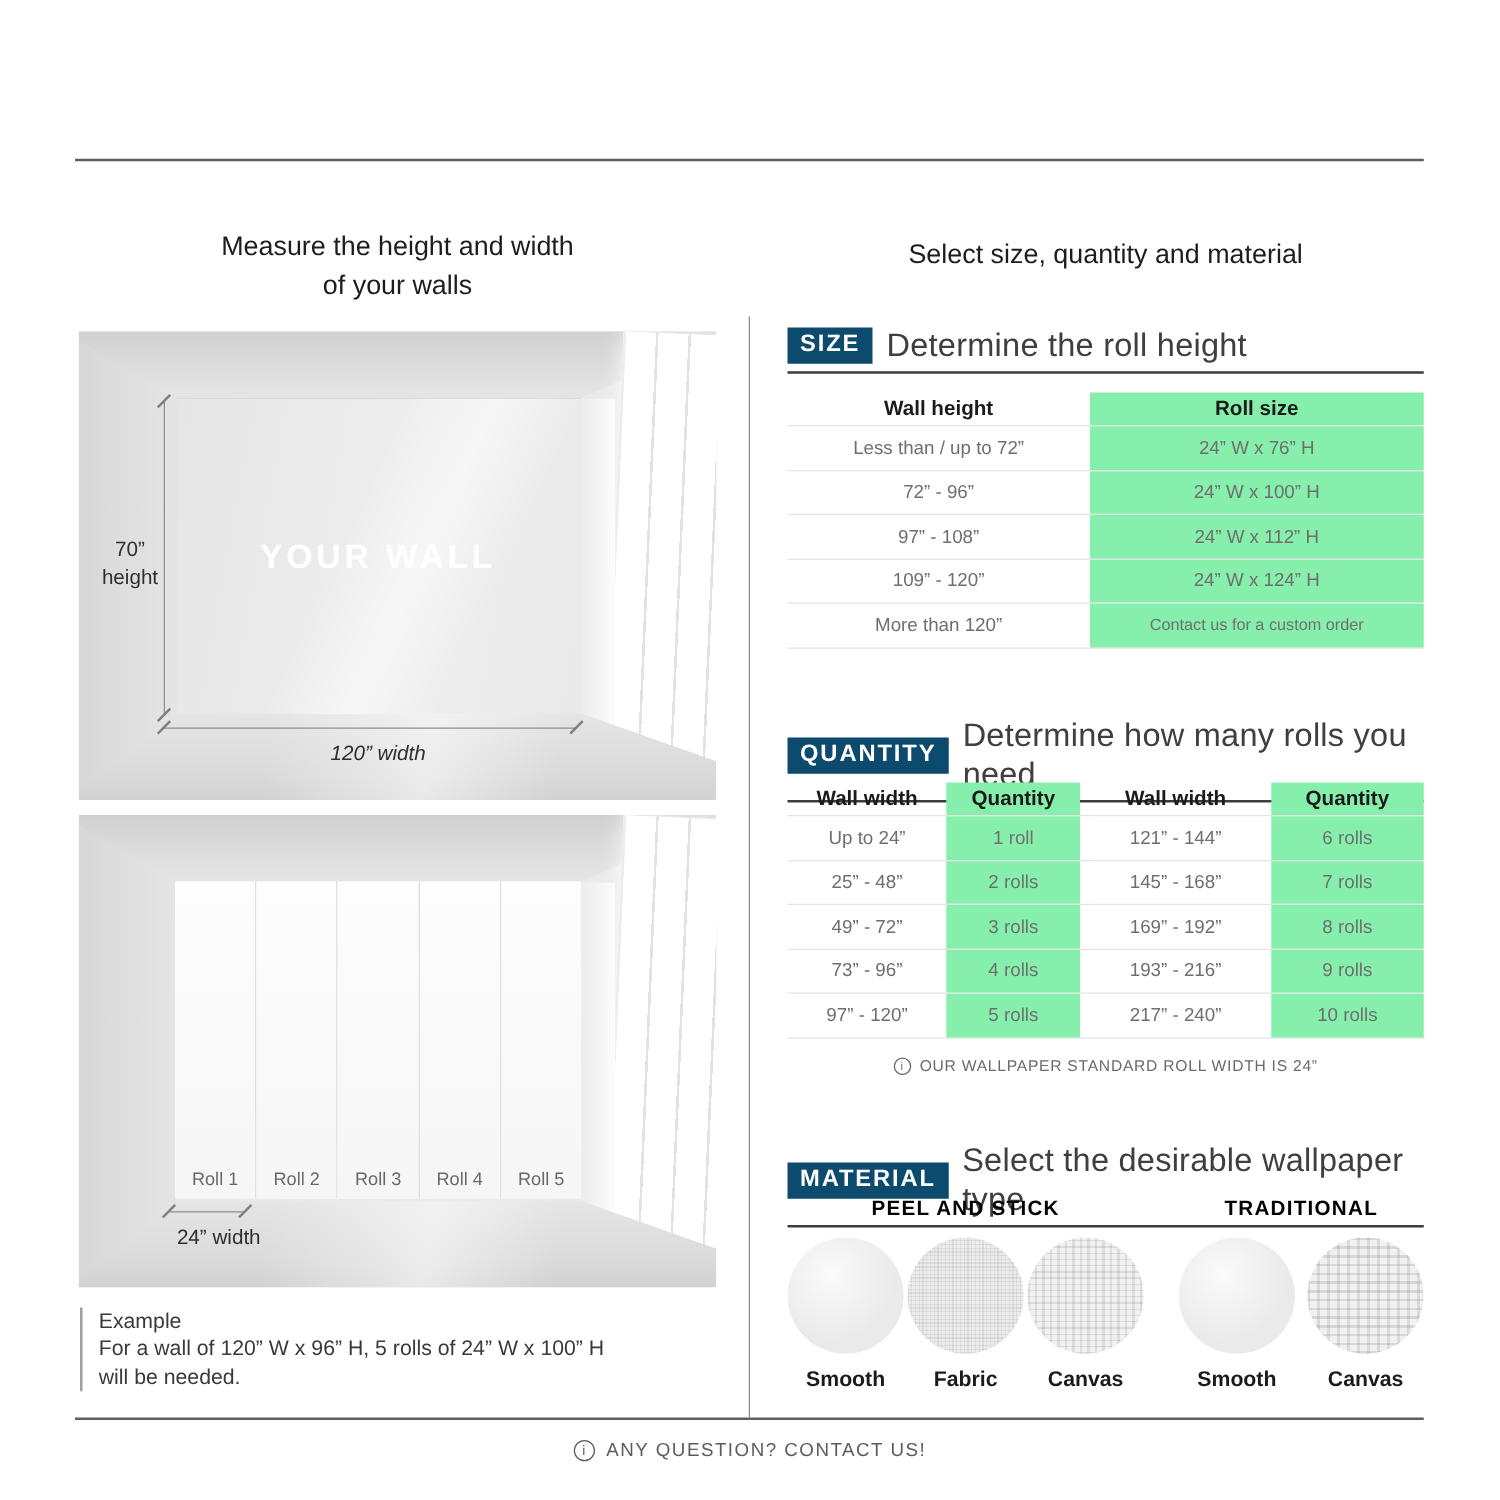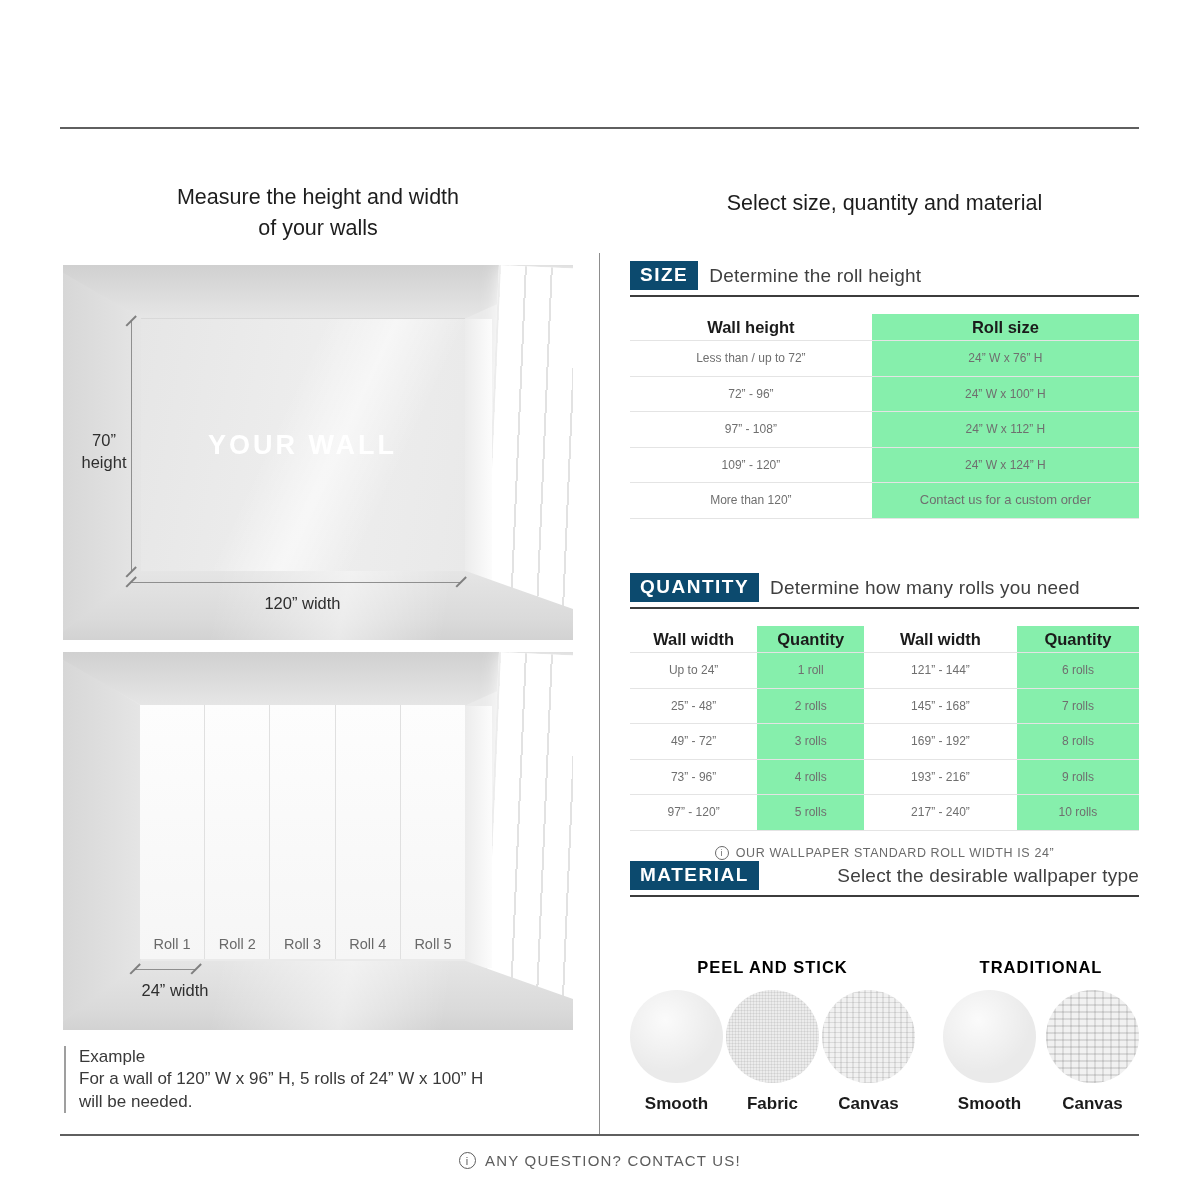--- a/index.html
+++ b/index.html
@@ -46,21 +46,21 @@
     background:linear-gradient(to bottom,#e5e5e5 0%,#dadada 70%,#d2d2d2 100%);
     clip-path:polygon(0 88%, 15.3% 0, 79% 0, 100% 55%, 100% 100%, 0 100%); }
   .rm-floor::after { content:""; position:absolute; inset:0;
     background:linear-gradient(100deg, rgba(255,255,255,0) 30%, rgba(255,255,255,.5) 55%, rgba(255,255,255,0) 75%); }
 
   .your-wall { position:absolute; left:77px; top:53px; width:325px; height:254px;
     display:flex; align-items:center; justify-content:center;
     color:#ffffff; font-weight:bold; font-size:27px; letter-spacing:3px; }
   .dim-label { position:absolute; font-size:16.5px; color:#2e2e2e; line-height:1.35; text-align:center; }
   .height-label { left:8px; top:164px; width:66px; }
-  .width-label  { left:77px; top:327px; width:325px; }
+  .width-label  { left:77px; top:327px; width:325px;font-style:italic; }
   .width-label-2 { left:42px; top:327px; width:140px; }
 
   .mline { position:absolute; background:#8f8f8f; }
   .mline.v { left:68px; top:56px; width:1px; height:251px; }
   .mline.h { left:68px; top:317px; width:330px; height:1px; }
   .mline.h2 { left:72px; top:317px; width:61px; height:1px; }
   .tick { position:absolute; width:14px; height:1.5px; background:#7f7f7f; transform:rotate(-45deg); }
 
   .panels { position:absolute; left:77px; top:53px; width:325px; height:254px; display:flex; }
   .panel { flex:1; position:relative; background:linear-gradient(to bottom,#fdfdfd,#f6f6f6); border-right:1px solid #e0e0e0; }
@@ -70,32 +70,32 @@
 
   
   .example { position:absolute; left:64px; top:1046px; border-left:2px solid #9f9f9f;
     padding-left:13px; font-size:17px; color:#393939; line-height:1.32; }
 
   
   .sec-header { position:absolute; left:630px; width:509px; display:flex; align-items:center;
     gap:11px; padding-bottom:5px; border-bottom:2px solid #3c3c3c; }
   .sec-badge { background:#0c4a6e; color:#ffffff; font-weight:bold; font-size:19px;
     letter-spacing:1.5px; padding:3px 10px 4px; flex:0 0 auto; }
-  .sec-subtitle { font-size:19px; color:#3f3f3f; letter-spacing:.2px; }
+  .sec-subtitle { font-size:26px; color:#3f3f3f; letter-spacing:.2px; }
   .size-header { top:261px; }
   .quantity-header { top:573px; }
-  .material-header { top:861px;justify-content:space-between; }
+  .material-header { top:913px;justify-content:space-between; }
 
   .tbl { position:absolute; left:630px; width:509px; }
   .size-tbl { top:314px; }
   .qty-tbl { top:626px; }
   .trow { display:flex; height:35.5px; border-bottom:1px solid #e4e4e4; }
   .trow.thead { height:27px; }
   .cell { display:flex; align-items:center; justify-content:center; text-align:center;
-    font-size:12px; color:#6f6f6f; }
+    font-size:15px; color:#6f6f6f; }
   .thead .cell { font-weight:bold; font-size:16.5px; color:#1b1b1b; }
   .alt { background:#86efac; }
   .size-tbl .c1 { width:47.5%; }
   .size-tbl .c2 { width:52.5%; }
   .size-tbl .trow:last-child .c2 { font-size:13px; line-height:1.3; }
   .qty-tbl .q1 { width:25%; } .qty-tbl .q2 { width:21%; }
   .qty-tbl .q3 { width:30%; } .qty-tbl .q4 { width:24%; }
 
   .note { position:absolute; left:630px; top:846px; width:509px; display:flex;
     align-items:center; justify-content:center; gap:7px;

